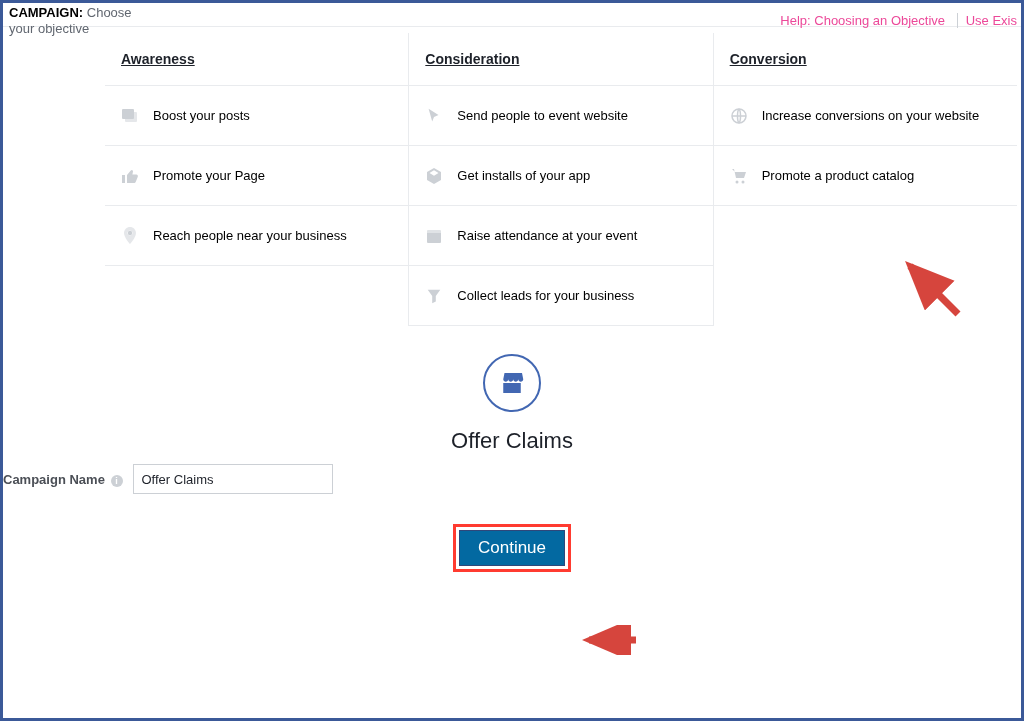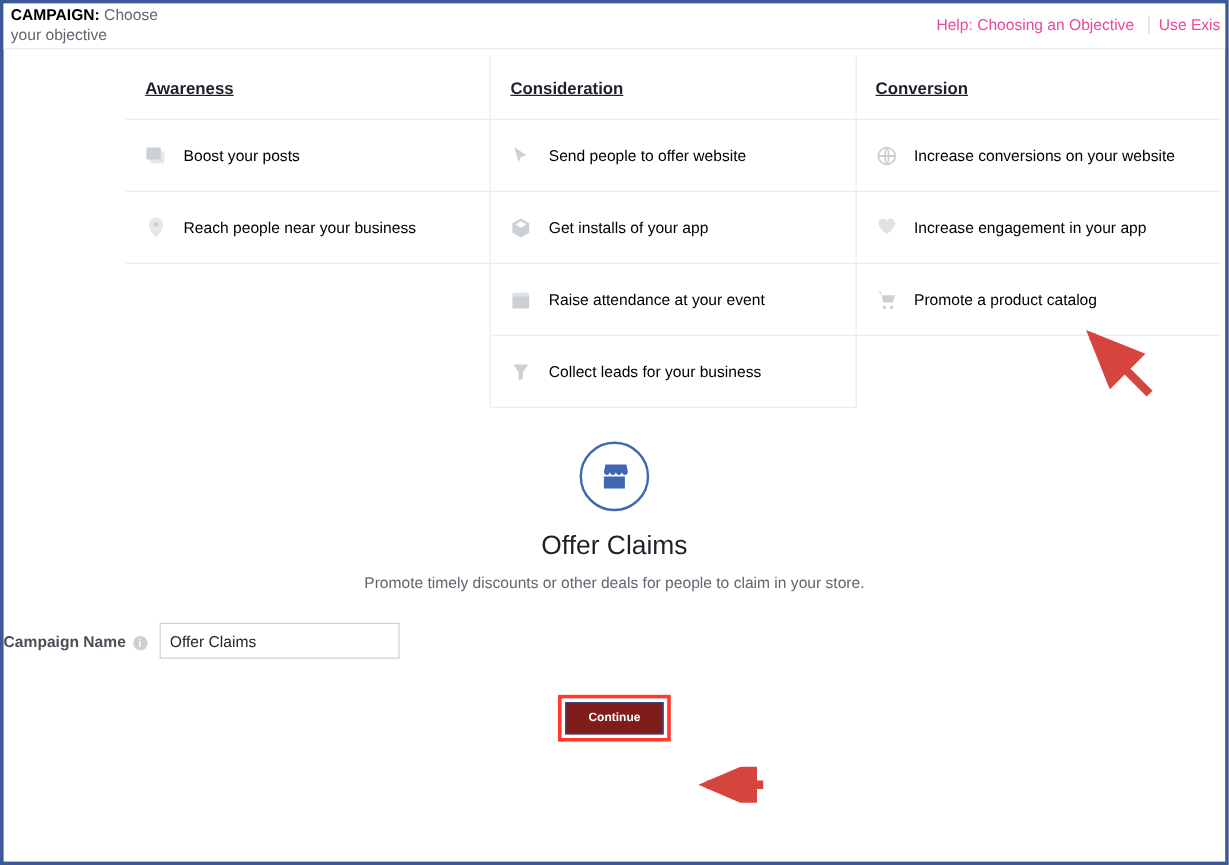--- a/index.html
+++ b/index.html
@@ -14,21 +14,21 @@
   .frame {
     width: 1024px;
     height: 721px;
     border: 3px solid #3b5998;
     position: relative;
     background: #fff;
   }
   
   .topbar {
     position: relative;
-    height: 38px;
+    height: 24px;
     background: #fff;
     border-bottom: 1px solid #e9ebee;
     font-size: 13px;
     color: #616770;
     padding-left: 21px;
   }
   .topbar-left {
     position: absolute;
     left: 6px;
     top: 2px;
@@ -166,25 +166,25 @@
     font-size: 13px;
     color: #1d2129;
   }
   .continue-wrap {
     display: inline-block;
     padding: 3px;
     border: 3px solid #ff3b30;
     position: relative;
   }
   .continue-btn {
-    background: #7f1d1d;
+    background: #0369a1;
     border: 1px solid #2f477a;
     color: #fff;
-    font-size: 10px;
-    font-weight: bold;
+    font-size: 17px;
+    font-weight: normal;
     padding: 7px 18px;
     cursor: pointer;
   }
 
   
   .arrow {
     position: absolute;
     pointer-events: none;
   }
 </style>
@@ -214,20 +214,28 @@
         <div class="option">
           <span class="icon">
             <svg width="20" height="20" viewBox="0 0 20 20" fill="currentColor">
                 <rect x="2" y="3" width="12" height="10" rx="1"></rect>
                 <rect x="5" y="6" width="12" height="10" rx="1" opacity="0.5"></rect>
               </svg>
           </span>
           <span>Boost your posts</span>
         </div>
 
+        <div class="option">
+          <span class="icon">
+            <svg width="20" height="20" viewBox="0 0 20 20" fill="currentColor">
+                <path d="M2 9h3v8H2V9zm5 8h7c.8 0 1.5-.5 1.8-1.3l2-5c.4-1-.3-2.2-1.4-2.2h-4l.6-3c.1-.7-.4-1.5-1.2-1.5-.4 0-.8.2-1 .5L7 9v8z"></path>
+              </svg>
+          </span>
+          <span>Promote your Page</span>
+        </div>
 
         <div class="option">
           <span class="icon">
             <svg width="20" height="20" viewBox="0 0 20 20" fill="currentColor">
                 <circle cx="10" cy="7" r="2.2"></circle>
                 <path d="M10 1C6.7 1 4 3.7 4 7c0 4.5 6 11 6 11s6-6.5 6-11c0-3.3-2.7-6-6-6zm0 8.5c-1.4 0-2.5-1.1-2.5-2.5S8.6 4.5 10 4.5s2.5 1.1 2.5 2.5S11.4 9.5 10 9.5z" opacity="0.5"></path>
               </svg>
           </span>
           <span>Reach people near your business</span>
         </div>
@@ -236,21 +244,21 @@
 
       <div class="col">
         <div class="col-header">Consideration</div>
 
         <div class="option">
           <span class="icon">
             <svg width="18" height="18" viewBox="0 0 20 20" fill="currentColor">
                 <path d="M4 2l4 14 2-5 5-2L4 2z"></path>
               </svg>
           </span>
-          <span>Send people to offer website</span>
+          <span>Send people to event website</span>
         </div>
 
         <div class="option">
           <span class="icon">
             <svg width="20" height="20" viewBox="0 0 20 20" fill="currentColor">
                 <path d="M10 2L3 6v8l7 4 7-4V6l-7-4zm0 2.3L14.5 7 10 9.7 5.5 7 10 4.3z"></path>
               </svg>
           </span>
           <span>Get installs of your app</span>
         </div>
@@ -282,28 +290,20 @@
         <div class="option">
           <span class="icon">
             <svg width="20" height="20" viewBox="0 0 20 20" fill="none" stroke="currentColor" stroke-width="1.5">
                 <circle cx="10" cy="10" r="7"></circle>
                 <path d="M3 10h14M10 3c2 2 2 12 0 14M10 3c-2 2-2 12 0 14"></path>
               </svg>
           </span>
           <span>Increase conversions on your website</span>
         </div>
 
-        <div class="option">
-          <span class="icon">
-            <svg width="20" height="20" viewBox="0 0 20 20" fill="currentColor">
-                <path d="M13 2c-2 0-3 2-3 2s-1-2-3-2-4 2-4 4c0 4 7 9 7 9s7-5 7-9c0-2-2-4-4-4z" opacity="0.6"></path>
-              </svg>
-          </span>
-          <span>Increase engagement in your app</span>
-        </div>
 
 
         <div class="option">
           <span class="icon">
             <svg width="20" height="20" viewBox="0 0 20 20" fill="currentColor">
                 <path d="M3 3h2l2 9h8l2-6H6"></path>
                 <circle cx="8" cy="16" r="1.5"></circle>
                 <circle cx="14" cy="16" r="1.5"></circle>
               </svg>
           </span>
@@ -313,21 +313,20 @@
 
     </div>
 
     <div class="bottom">
       <div class="big-icon">
         <svg width="30" height="30" viewBox="0 0 24 24" fill="currentColor">
             <path d="M4 4h16l1 5c0 1-1 2-2 2s-2-1-2-2c0 1-1 2-2 2s-2-1-2-2c0 1-1 2-2 2s-2-1-2-2c0 1-1 2-2 2s-2-1-2-2l1-5zm1 8h14v8H5v-8z"></path>
           </svg>
       </div>
       <h2 class="section-title">Offer Claims</h2>
-      <p class="section-sub">Promote timely discounts or other deals for people to claim in your store.</p>
 
       <div class="form-row">
         <span class="form-label">
           <span>Campaign Name</span>
           <span class="info-dot">i</span>
         </span>
         <input class="text-input" type="text" value="Offer Claims" style="">
       </div>
 
       <div class="continue-wrap">

